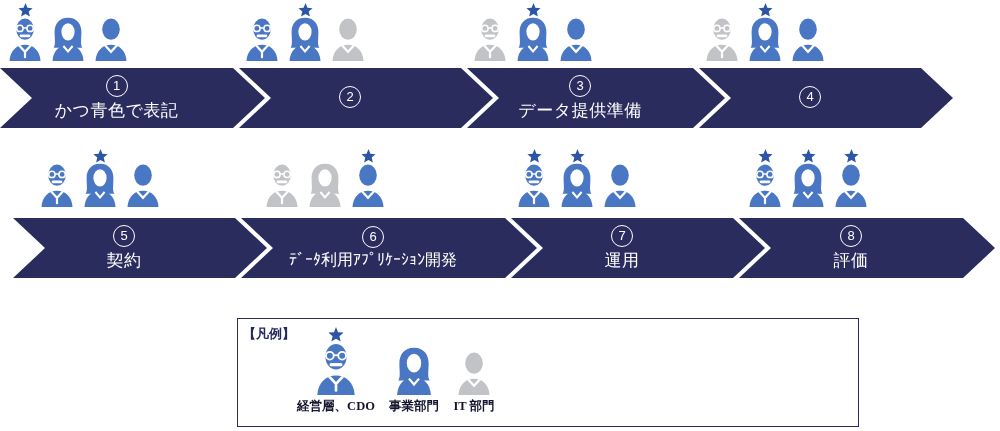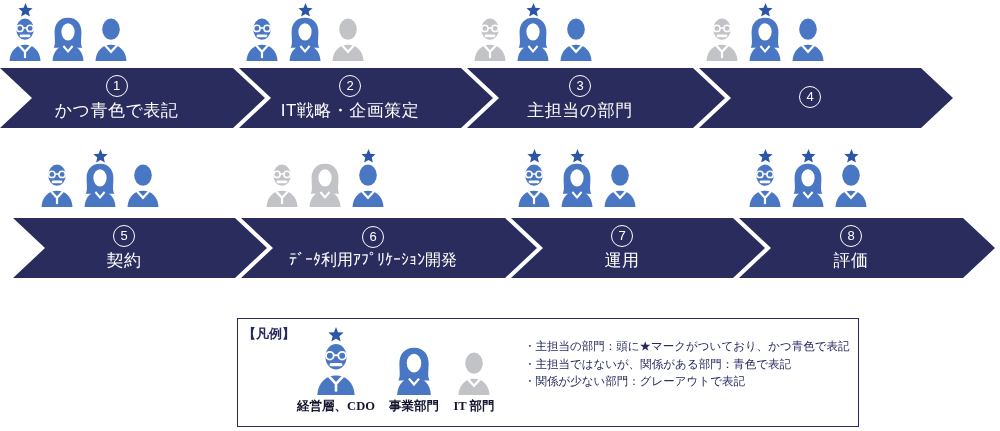--- a/index.html
+++ b/index.html
@@ -188,25 +188,24 @@
         </svg>
       </div>
     </div>
 
   <div class="chevron" style="left:0px;top:68px;width:265px;">
     <div class="num">1</div>
     <div class="lbl">かつ青色で表記</div>
   </div>
   <div class="chevron" style="left:239px;top:68px;width:254px;">
     <div class="num">2</div>
-    <div class="lbl">IT戦略・企画策定</div>
   </div>
   <div class="chevron" style="left:467px;top:68px;width:258px;">
     <div class="num">3</div>
-    <div class="lbl">主担当の部門</div>
+    <div class="lbl">データ提供準備</div>
   </div>
   <div class="chevron" style="left:699px;top:68px;width:254px;">
     <div class="num">4</div>
   </div>
 
   <div class="group" style="left:38px;top:148px;">
       <div class="member">
         <div class="star"></div>
         <svg width="38" height="44" viewBox="0 0 38 44">
           <path d="M3.5,44 C4,33.5 11,27.8 19,27.8 C27,27.8 34,33.5 34.5,44 Z" fill="#4a77c4"></path>
@@ -415,20 +414,15 @@
       <div class="ricon">
           <svg width="38" height="44" viewBox="0 0 38 44">
             <path d="M3.5,44 C4,33.5 11,27.8 19,27.8 C27,27.8 34,33.5 34.5,44 Z" fill="#c1c3c6"></path>
             <ellipse cx="19" cy="12.2" rx="8.8" ry="10.6" fill="#c1c3c6"></ellipse>
             <path d="M13.2,28.6 L19,34.8 L24.8,28.6" stroke="#fff" stroke-width="2.2" fill="none"></path>
           </svg>
         </div>
       <div class="rlabel">IT 部門</div>
     </div>
 
-    <div class="notes">
-      <div>・主担当の部門：頭に★マークがついており、かつ青色で表記</div>
-      <div>・主担当ではないが、関係がある部門：青色で表記</div>
-      <div>・関係が少ない部門：グレーアウトで表記</div>
-    </div>
   </div>
 
 </div>
 
 </body></html>

